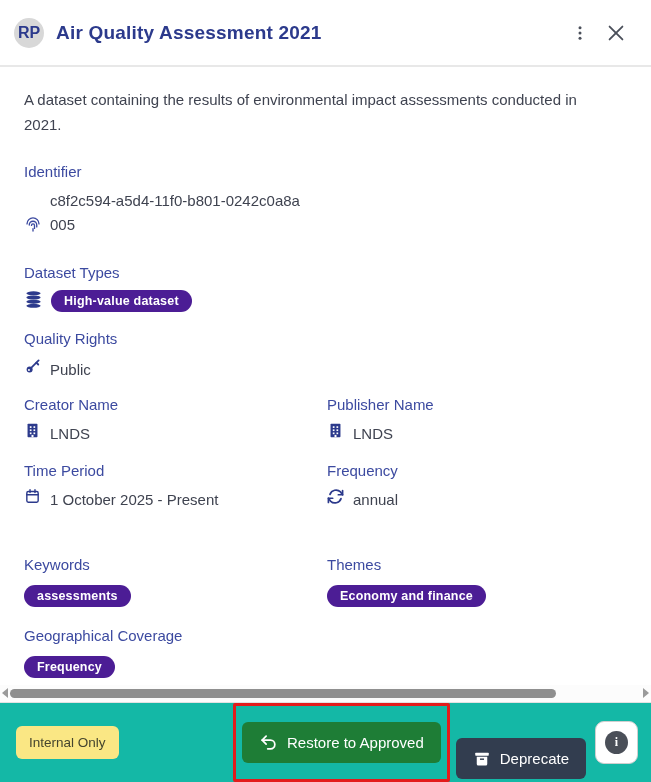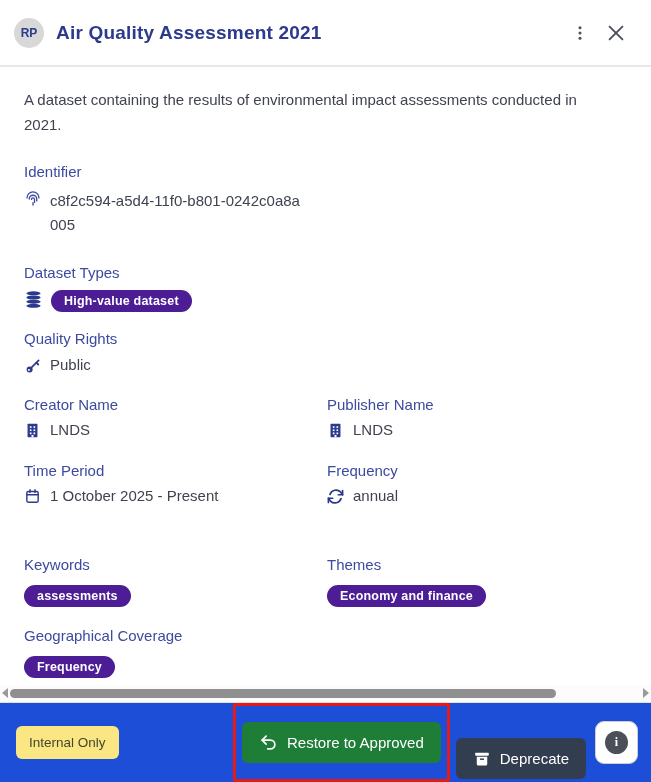--- a/index.html
+++ b/index.html
@@ -1,47 +1,47 @@
 <!DOCTYPE html>
 <html><head>
 <meta charset="utf-8">
 <style>
   * { margin:0; padding:0; box-sizing:border-box; }
   html,body { width:651px; height:782px; background:#fff; overflow:hidden; }
   body { font-family:"Liberation Sans", sans-serif; color:#3f4350; display:flex; flex-direction:column; }
 
   
   .header { height:67px; flex:0 0 67px; display:flex; align-items:center; padding:0 20px 0 14px; border-bottom:2px solid #e8e8e8; }
-  .avatar { width:30px; height:30px; border-radius:50%; background:#d8d8d8; color:#2c3a8c; font-size:12px; font-weight:bold; display:flex; align-items:center; justify-content:center; flex:0 0 30px; }
+  .avatar { width:30px; height:30px; border-radius:50%; background:#d8d8d8; color:#2c3a8c; font-size:16px; font-weight:bold; display:flex; align-items:center; justify-content:center; flex:0 0 30px; }
   .title { color:#2c3a8c; font-size:19px; font-weight:600; margin-left:12px; flex:1; letter-spacing:.2px; }
   .icon-btn { background:none; border:none; cursor:pointer; display:flex; align-items:center; justify-content:center; width:30px; height:30px; color:#4a4f5a; }
 
   
   .content { flex:1; padding:20px 30px 0 24px; overflow:hidden; }
   .description { font-size:15px; line-height:25px; color:#3f4350; margin-bottom:26px; max-width:585px; }
   .field-label { color:#3c4aa0; font-size:15px; margin-bottom:9px; }
-  .value-row { display:flex; align-items:flex-start; gap:8px; font-size:15px; color:#3f4350; }
+  .value-row { display:flex; align-items:flex-end; gap:8px; font-size:15px; color:#3f4350; }
   .value-row .ficon { flex:0 0 18px; margin-top:1px; color:#2c3a8c; }
   .identifier-value { max-width:250px; word-break:break-all; line-height:24px; }
   .section { margin-bottom:27px; }
   .section.tight { margin-bottom:18px; }
   .pill { display:inline-block; background:#4c1d95; color:#fff; font-size:12.5px; font-weight:bold; padding:4px 13px; border-radius:12px; letter-spacing:.2px; }
   .two-col { display:grid; grid-template-columns:303px 1fr; margin-bottom:20px; }
   .two-col .field-label { margin-bottom:8px; }
   .gap-lg { height:28px; }
 
   
   .hscroll { flex:0 0 18px; position:relative; border-bottom:1px solid #e2e2e2; background:#fcfcfc; }
   .hthumb { position:absolute; left:10px; top:4px; width:546px; height:9px; border-radius:5px; background:#8f8f8f; cursor:pointer; }
   .harrow { position:absolute; top:3px; width:0; height:0; border-top:5px solid transparent; border-bottom:5px solid transparent; cursor:pointer; }
   .harrow.left  { left:2px;  border-right:6px solid #9a9a9a; }
   .harrow.right { right:2px; border-left:6px solid #9a9a9a; }
 
   
-  .footer { flex:0 0 69px; display:flex; align-items:center; padding:0 13px 0 16px; background:#1d4ed8; }
+  .footer { flex:0 0 69px; display:flex; align-items:center; padding:0 13px 0 16px; background:#14b8a6; }
   .status-badge { background:#fae784; color:#45452e; font-size:13.5px; padding:9px 13px; border-radius:6px; margin-right:auto; }
   .annotation-box { border:3px solid #e31b1b; border-radius:2px; padding:16px 6px; margin-right:6px; }
   .btn { display:flex; align-items:center; gap:9px; border:none; cursor:pointer; border-radius:6px; color:#fff; font-size:15px; font-family:inherit; padding:0 17px; height:41px; }
   .btn-green { background:#1e7d36; }
   .btn-dark { background:#323d4f; margin-right:9px;margin-top:32px; }
   .btn-info { width:43px; height:43px; background:#fff; border:1px solid #cfcfcf; border-radius:9px; cursor:pointer; display:flex; align-items:center; justify-content:center; }
   .info-circle { width:23px; height:23px; border-radius:50%; background:#4a4f58; color:#fff; font-size:12px; font-weight:bold; display:flex; align-items:center; justify-content:center; font-family:"Liberation Serif", serif; }
 </style>
 </head>
 <body>

